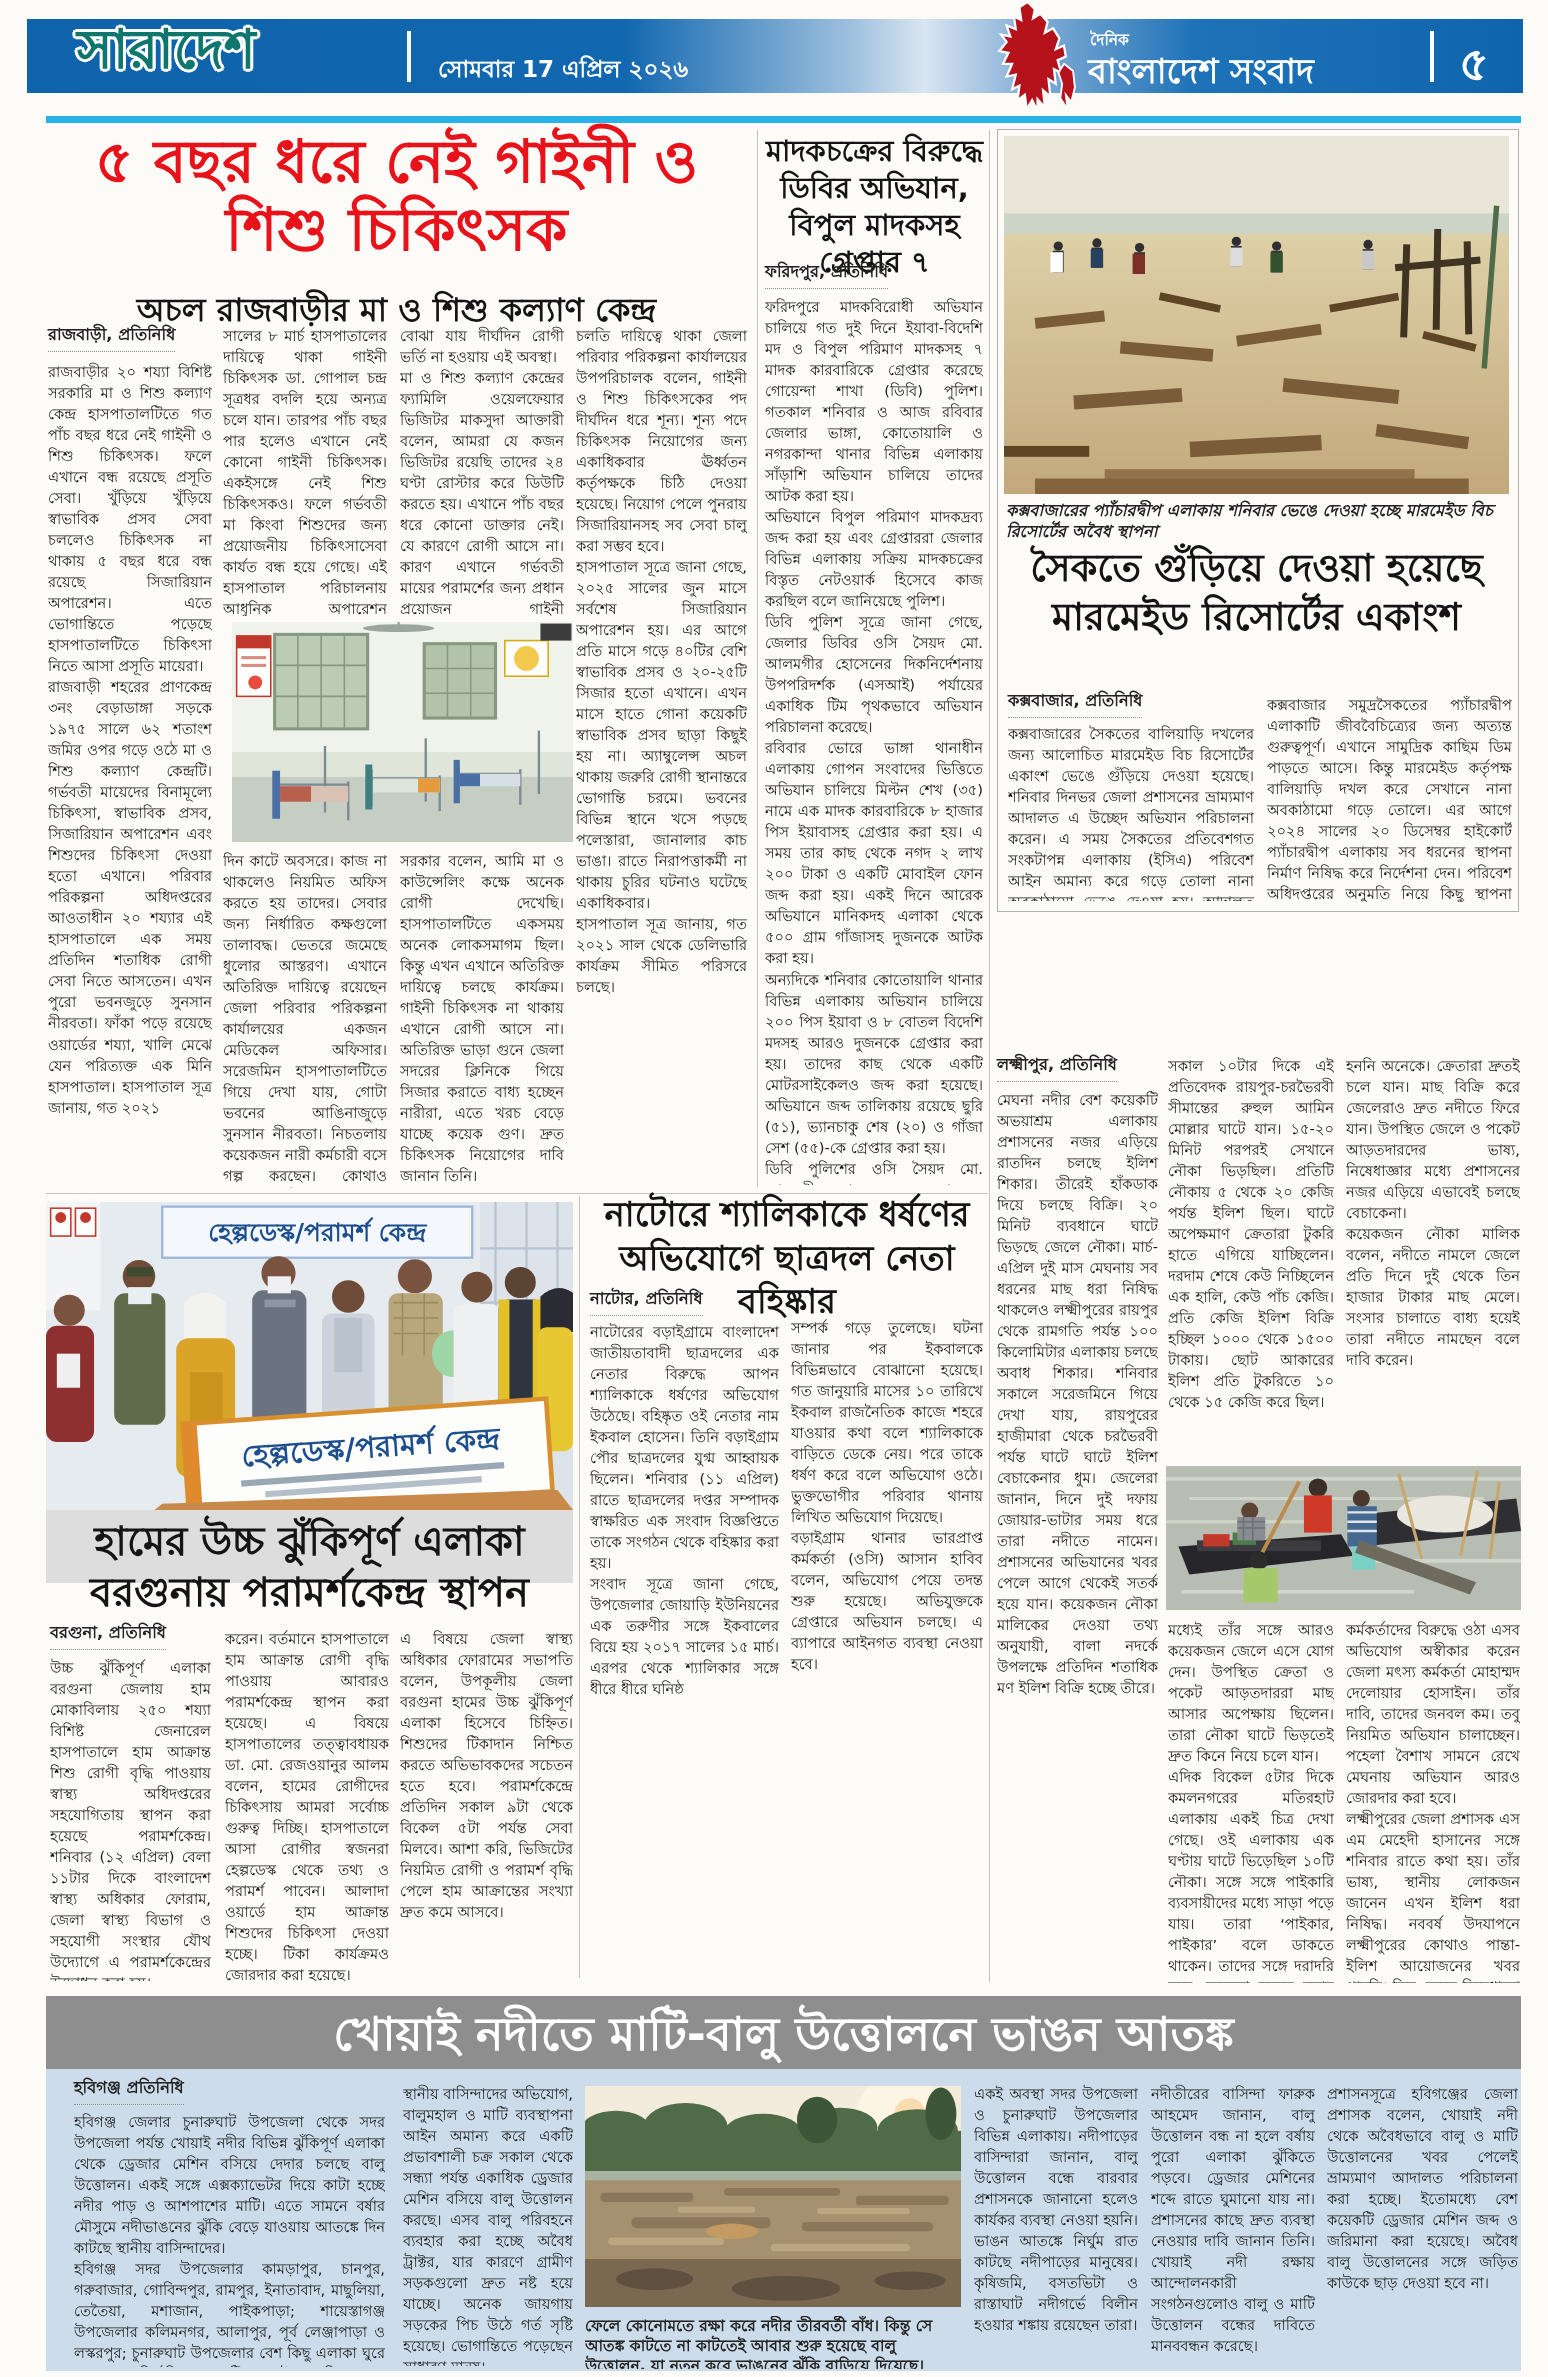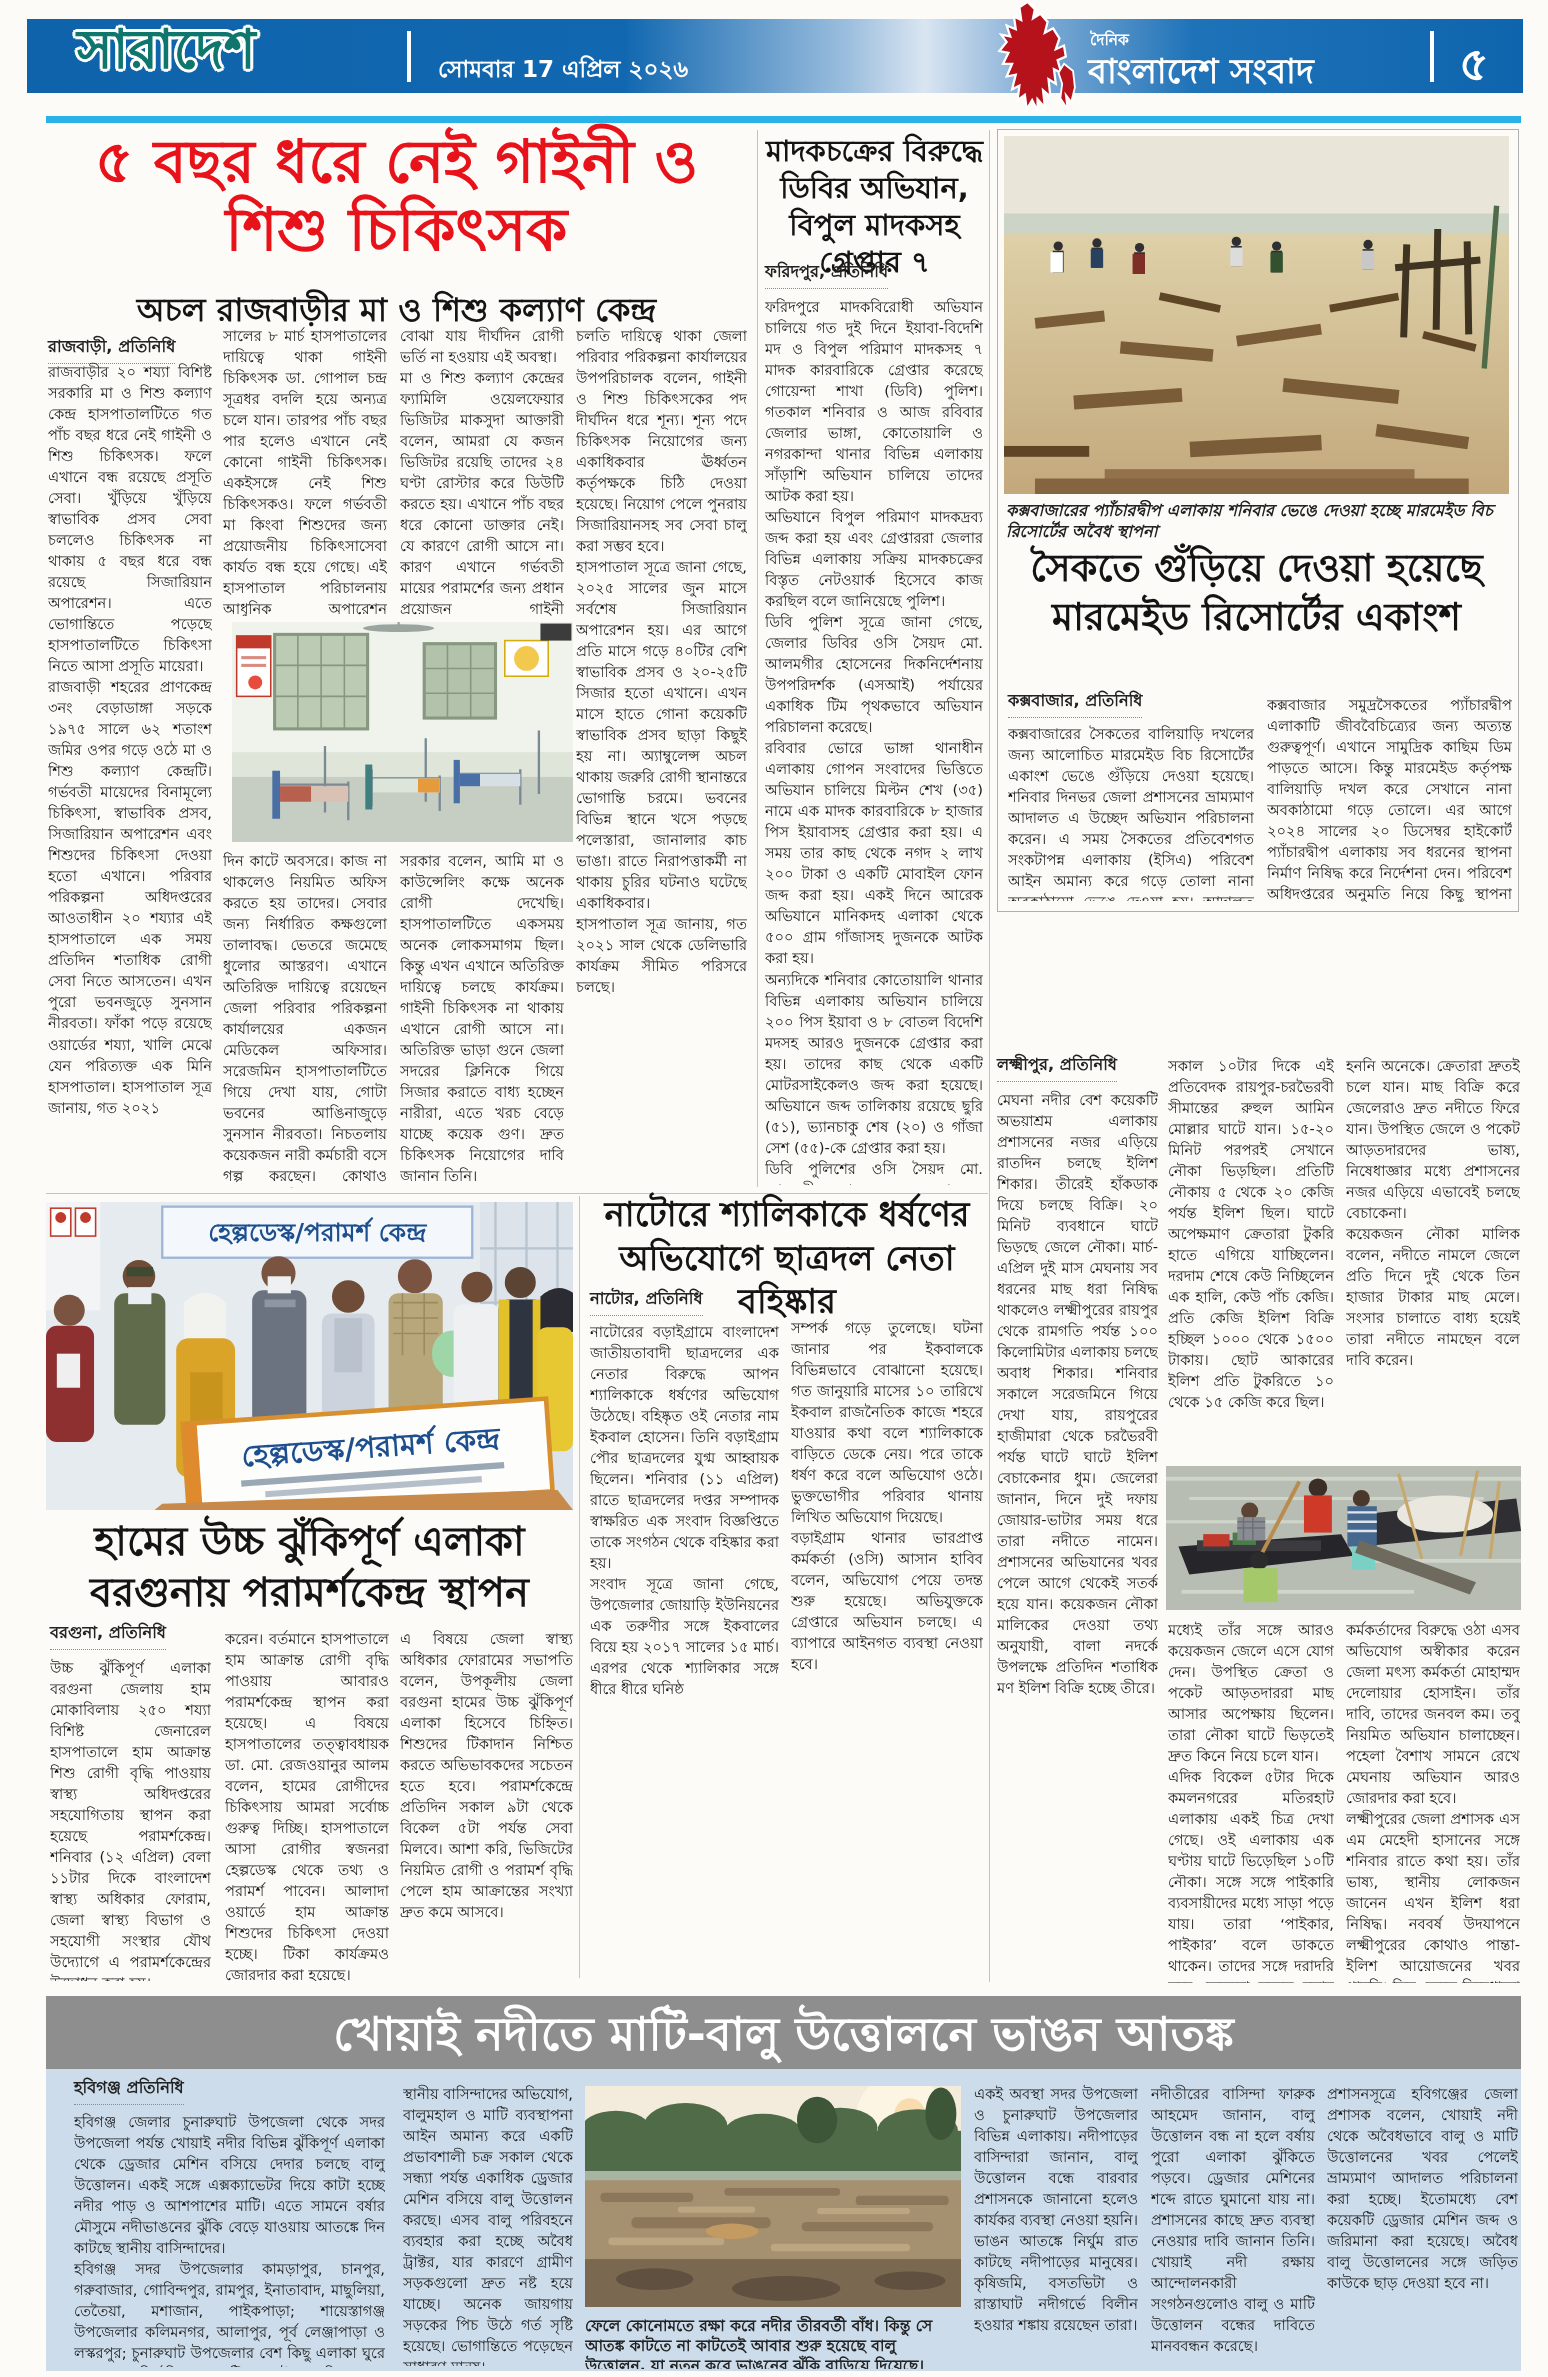--- a/index.html
+++ b/index.html
@@ -53,21 +53,21 @@
   <div class="abs page-num">৫</div>
   <div class="abs cyan-rule"></div>
 
   <div class="abs vrule" style="left:757px;top:130px;height:1057px;"></div>
   <div class="abs vrule" style="left:989px;top:130px;height:1852px;"></div>
   <div class="abs vrule" style="left:579px;top:1196px;height:782px;"></div>
   <div class="abs hrule" style="left:46px;top:1193px;width:942px;"></div>
 
   <div class="abs headline-red" style="left:46px;top:128px;width:701px;">৫ বছর ধরে নেই গাইনী ও শিশু চিকিৎসক</div>
   <div class="abs subhead" style="left:46px;top:273px;width:701px;margin-top:12px;">অচল রাজবাড়ীর মা ও শিশু কল্যাণ কেন্দ্র</div>
-  <div class="abs" style="left:48px;top:322px;margin-top:12px;">
+  <div class="abs" style="left:48px;top:322px;">
     <span class="byline">রাজবাড়ী, প্রতিনিধি</span>
   </div>
   <div class="abs col" style="left:48px;top:361px;width:164px;height:827px;">রাজবাড়ীর ২০ শয্যা বিশিষ্ট সরকারি মা ও শিশু কল্যাণ কেন্দ্র হাসপাতালটিতে গত পাঁচ বছর ধরে নেই গাইনী ও শিশু চিকিৎসক। ফলে এখানে বন্ধ রয়েছে প্রসূতি সেবা। খুঁড়িয়ে খুঁড়িয়ে স্বাভাবিক প্রসব সেবা চললেও চিকিৎসক না থাকায় ৫ বছর ধরে বন্ধ রয়েছে সিজারিয়ান অপারেশন। এতে ভোগান্তিতে পড়েছে হাসপাতালটিতে চিকিৎসা নিতে আসা প্রসূতি মায়েরা।
 রাজবাড়ী শহরের প্রাণকেন্দ্র ৩নং বেড়াডাঙ্গা সড়কে ১৯৭৫ সালে ৬২ শতাংশ জমির ওপর গড়ে ওঠে মা ও শিশু কল্যাণ কেন্দ্রটি। গর্ভবতী মায়েদের বিনামূল্যে চিকিৎসা, স্বাভাবিক প্রসব, সিজারিয়ান অপারেশন এবং শিশুদের চিকিৎসা দেওয়া হতো এখানে। পরিবার পরিকল্পনা অধিদপ্তরের আওতাধীন ২০ শয্যার এই হাসপাতালে এক সময় প্রতিদিন শতাধিক রোগী সেবা নিতে আসতেন। এখন পুরো ভবনজুড়ে সুনসান নীরবতা। ফাঁকা পড়ে রয়েছে ওয়ার্ডের শয্যা, খালি মেঝে যেন পরিত্যক্ত এক মিনি হাসপাতাল। হাসপাতাল সূত্র জানায়, গত ২০২১</div>
   <div class="abs col" style="left:223px;top:325px;width:164px;height:291px;">সালের ৮ মার্চ হাসপাতালের দায়িত্বে থাকা গাইনী চিকিৎসক ডা. গোপাল চন্দ্র সূত্রধর বদলি হয়ে অন্যত্র চলে যান। তারপর পাঁচ বছর পার হলেও এখানে নেই কোনো গাইনী চিকিৎসক। একইসঙ্গে নেই শিশু চিকিৎসকও। ফলে গর্ভবতী মা কিংবা শিশুদের জন্য প্রয়োজনীয় চিকিৎসাসেবা কার্যত বন্ধ হয়ে গেছে। এই হাসপাতাল পরিচালনায় আধুনিক অপারেশন থিয়েটার থাকলেও তা এখন ব্যবহার হয় না। হাসপাতালের অ্যাম্বুলেন্সটিও দীর্ঘদিন ধরে অচল। চালক অবসরে যাওয়ার পর আর নতুন চালক নিয়োগ দেওয়া হয়নি। ফলে অ্যাম্বুলেন্সটি তালাবদ্ধ অবস্থায় পড়ে আছে। রোগী না থাকায় হাসপাতালের কর্মচারীদের</div>
   <div class="abs col" style="left:400px;top:325px;width:164px;height:291px;">বোঝা যায় দীর্ঘদিন রোগী ভর্তি না হওয়ায় এই অবস্থা।
 মা ও শিশু কল্যাণ কেন্দ্রের ফ্যামিলি ওয়েলফেয়ার ভিজিটর মাকসুদা আক্তারী বলেন, আমরা যে কজন ভিজিটর রয়েছি তাদের ২৪ ঘণ্টা রোস্টার করে ডিউটি করতে হয়। এখানে পাঁচ বছর ধরে কোনো ডাক্তার নেই। যে কারণে রোগী আসে না। কারণ এখানে গর্ভবতী মায়ের পরামর্শের জন্য প্রধান প্রয়োজন গাইনী চিকিৎসকের। যখন গাইনি ডাক্তার ছিল তখন এখানে রোগী অনেক ভর্তি থাকতো। চিকিৎসক ও লোকবল না থাকায় আমাদের ইনডোর সেবা প্রদান বন্ধই প্রায়।
 চিকিৎসা নিতে আসা সুমি</div>
 
   <div class="abs photo" style="left:232px;top:622px;width:341px;height:220px;">
@@ -237,21 +237,21 @@
       <rect x="100" y="132" width="44" height="44" fill="#a5c96a"></rect>
       <polygon points="250,96 400,150 392,166 244,112" fill="#6e6a5e"></polygon>
     </svg>
   </div>
   <div class="abs col" style="left:1168px;top:1619px;width:166px;height:364px;">মধ্যেই তাঁর সঙ্গে আরও কয়েকজন জেলে এসে যোগ দেন। উপস্থিত ক্রেতা ও পকেট আড়তদাররা মাছ আসার অপেক্ষায় ছিলেন। তারা নৌকা ঘাটে ভিড়তেই দ্রুত কিনে নিয়ে চলে যান।
 এদিক বিকেল ৫টার দিকে কমলনগরের মতিরহাট এলাকায় একই চিত্র দেখা গেছে। ওই এলাকায় এক ঘণ্টায় ঘাটে ভিড়েছিল ১০টি নৌকা। সঙ্গে সঙ্গে পাইকারি ব্যবসায়ীদের মধ্যে সাড়া পড়ে যায়। তারা ‘পাইকার, পাইকার’ বলে ডাকতে থাকেন। তাদের সঙ্গে দরাদরি করে জেলেরা কয়েক দফায় মাছ বিক্রি করে চলে যান।
 তিনটি জায়গা পরিদর্শনকালে বক্তব্য জানতে চাইলে কথা বলতেও রাজি</div>
   <div class="abs col" style="left:1346px;top:1619px;width:174px;height:364px;">কর্মকর্তাদের বিরুদ্ধে ওঠা এসব অভিযোগ অস্বীকার করেন জেলা মৎস্য কর্মকর্তা মোহাম্মদ দেলোয়ার হোসাইন। তাঁর দাবি, তাদের জনবল কম। তবু নিয়মিত অভিযান চালাচ্ছেন। পহেলা বৈশাখ সামনে রেখে মেঘনায় অভিযান আরও জোরদার করা হবে।
 লক্ষ্মীপুরের জেলা প্রশাসক এস এম মেহেদী হাসানের সঙ্গে শনিবার রাতে কথা হয়। তাঁর ভাষ্য, স্থানীয় লোকজন জানেন এখন ইলিশ ধরা নিষিদ্ধ। নববর্ষ উদযাপনে লক্ষ্মীপুরের কোথাও পান্তা-ইলিশ আয়োজনের খবর পাননি। কিছু জেলে নিষেধাজ্ঞা অমান্য করছেন।</div>
 
-  <div class="abs photo" style="left:46px;top:1202px;width:527px;height:308px;">
+  <div class="abs photo" style="left:46px;top:1202px;width:527px;height:381px;">
     <svg width="527" height="308" viewBox="0 0 680 398" preserveAspectRatio="none">
       <rect width="680" height="398" fill="#e6ebf0"></rect>
       <rect x="560" y="0" width="120" height="398" fill="#dce3ea"></rect>
       <path d="M580,0 V200 M620,0 V200 M660,0 V200 M560,60 H680 M560,130 H680" stroke="#b8c4cf" stroke-width="3" fill="none"></path>
       <rect x="0" y="0" width="70" height="140" fill="#f3f4f6"></rect>
       <rect x="6" y="8" width="26" height="36" fill="#fff" stroke="#c0392b" stroke-width="2"></rect>
       <rect x="38" y="8" width="26" height="36" fill="#fff" stroke="#c0392b" stroke-width="2"></rect>
       <circle cx="19" cy="20" r="7" fill="#c0392b"></circle>
         <circle cx="51" cy="20" r="7" fill="#c0392b"></circle>
       <rect x="150" y="6" width="400" height="66" fill="#f4f8fc" stroke="#9db6d8" stroke-width="3"></rect>

